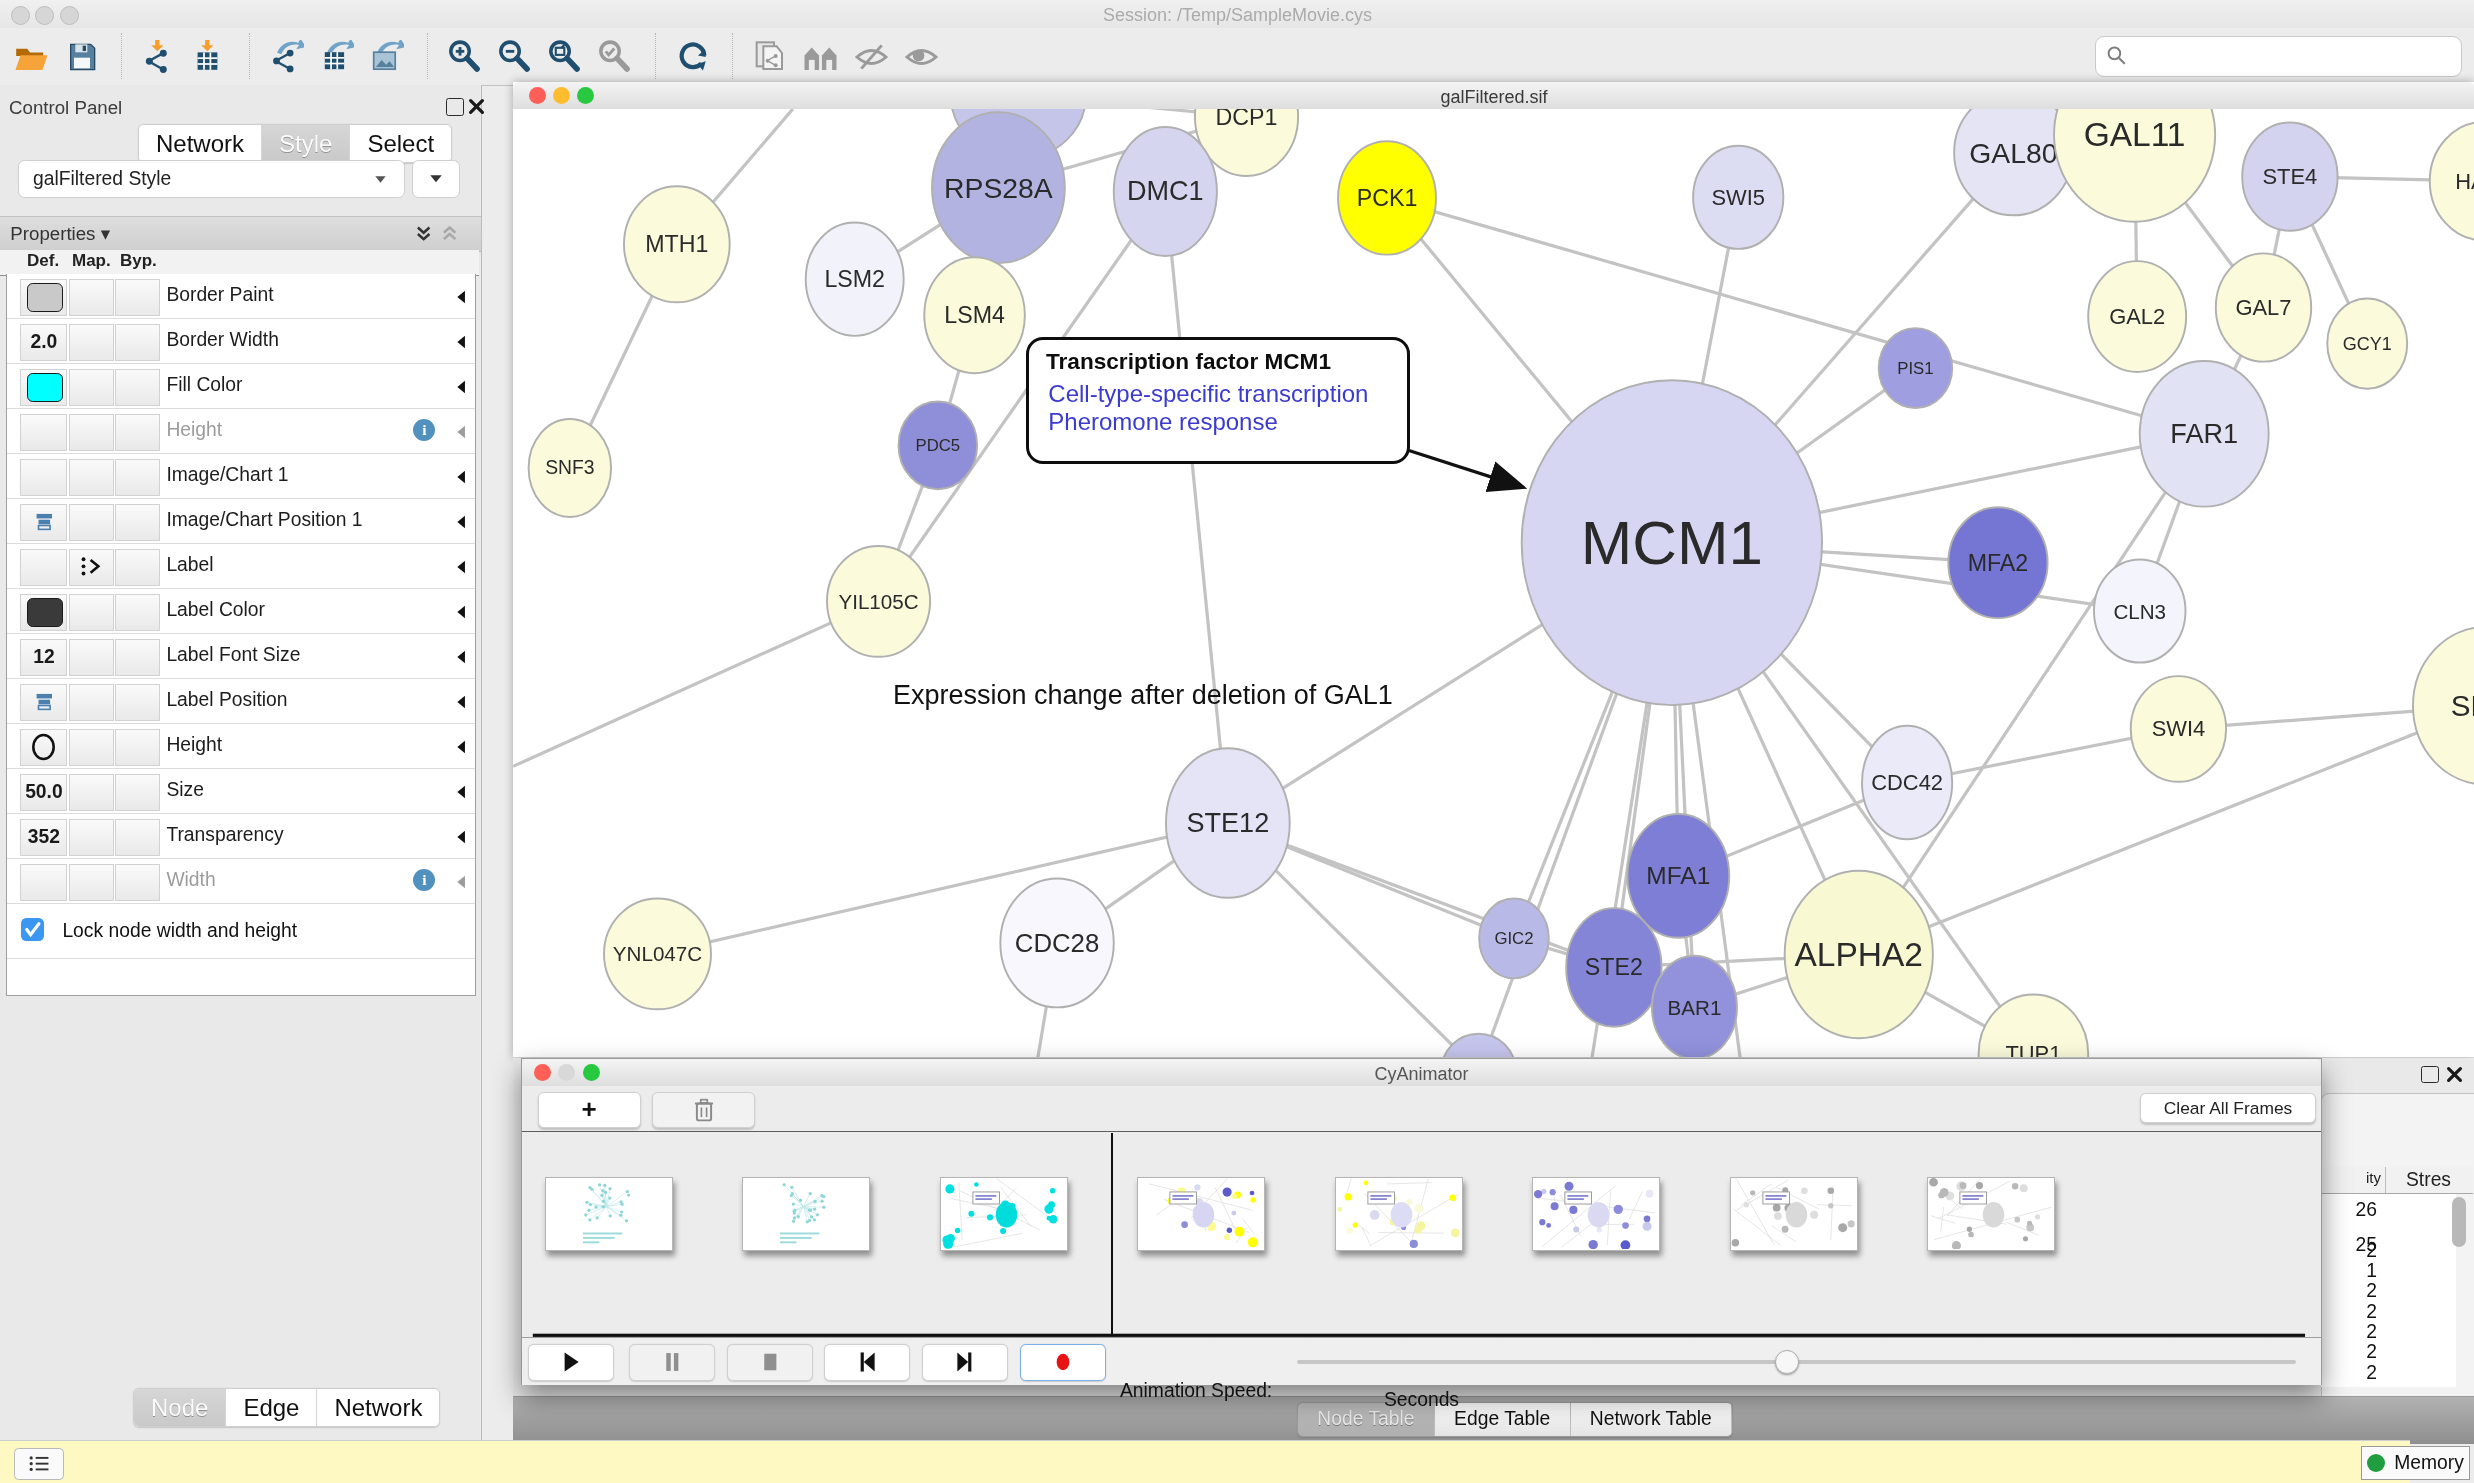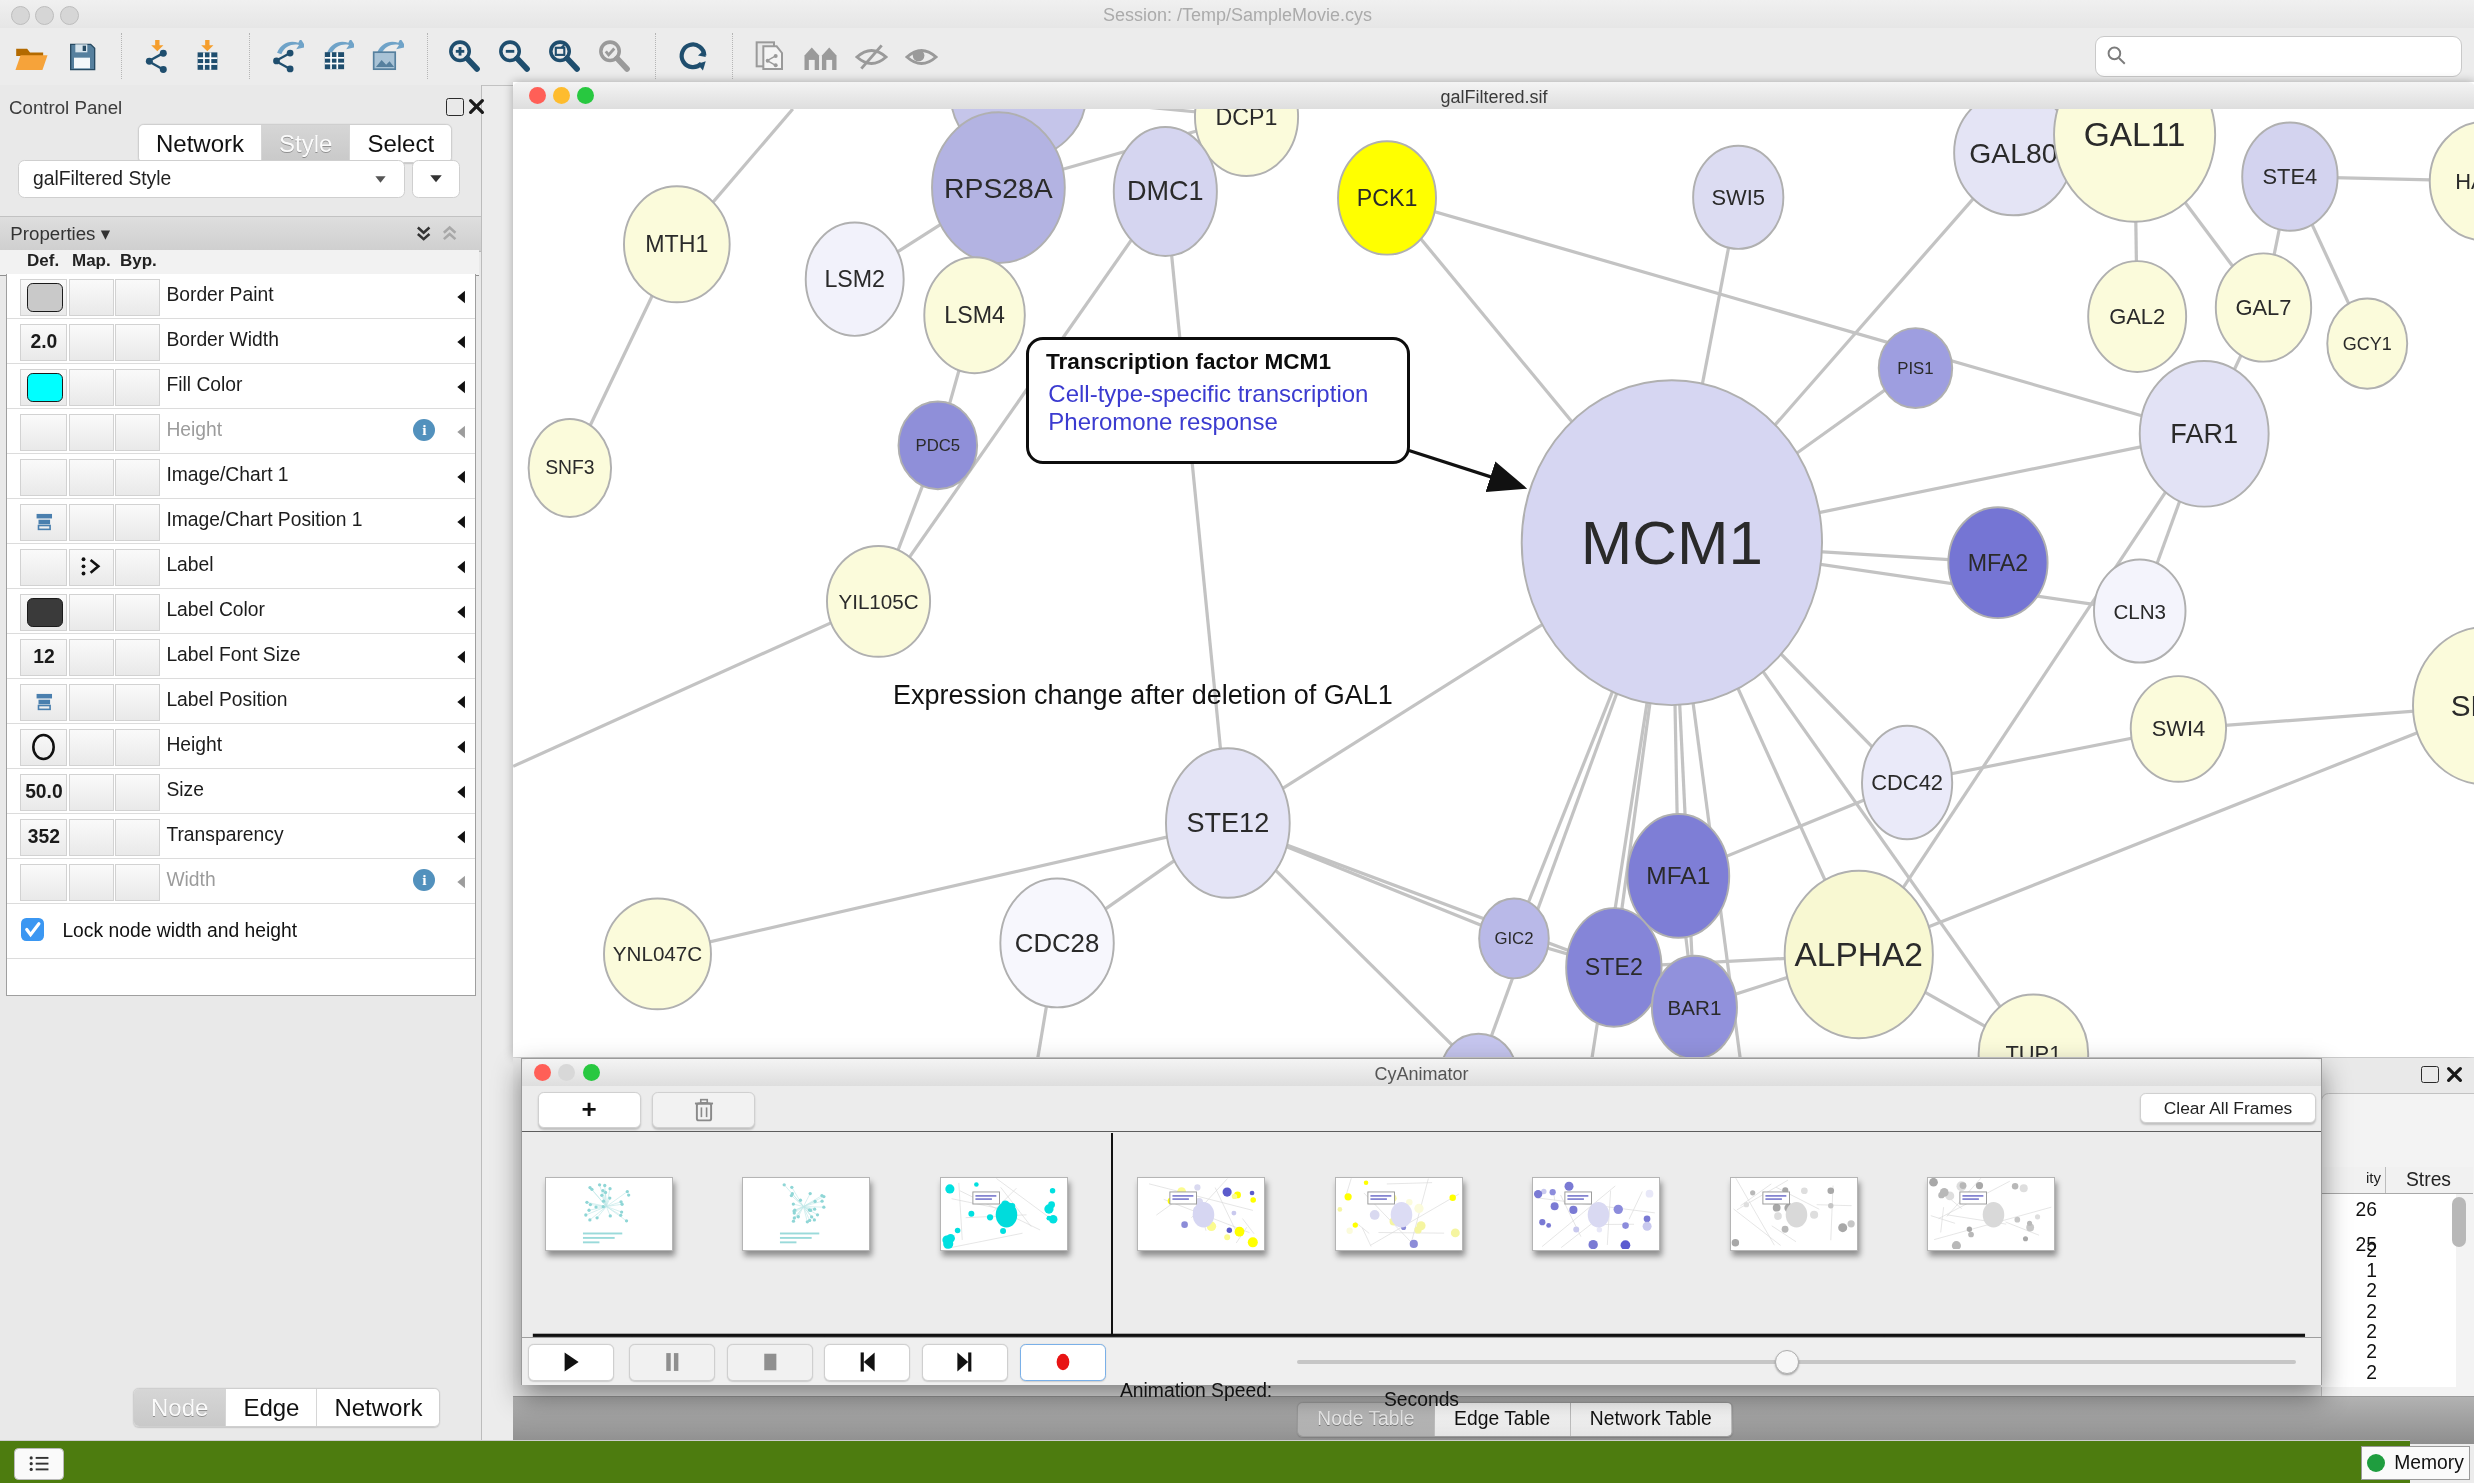--- a/index.html
+++ b/index.html
@@ -85,21 +85,21 @@
   #playhead{left:589px;top:0px;width:1.9px;height:203px;background:#111;}
   #seconds-label{width:1799px;text-align:center;top:256px;font-size:19.3px;color:#111;}
   #anim-controls{left:0;top:278px;width:1799px;height:47px;background:#efefef;border-top:1.3px solid #9e9e9e;}
   .pb-btn{position:absolute;top:5.8px;width:84px;height:35px;background:#fff;border:1.3px solid #cfcfcf;border-radius:5.8px;
         display:flex;align-items:center;justify-content:center;box-shadow:0 0.6px 1.3px rgba(0,0,0,.15);}
   .pb-btn.gray{background:#f1f1f1;}
   #speed-label{left:598px;top:14px;font-size:19.3px;color:#111;margin-top:28px;}
   #slider-track{left:775px;top:22px;width:999px;height:3.9px;background:#c6c6c6;border-radius:1.9px;}
   #slider-handle{left:1253px;top:11.6px;width:22px;height:22px;border-radius:50%;background:#f7f7f7;border:0.6px solid #aeaeae;box-shadow:0 1.3px 1.9px rgba(0,0,0,.3);}
   
-  #statusbar{left:0;top:1440px;width:2410px;height:43px;background:#4d7c0f;border-top:0.6px solid #cdcdcd;}
+  #statusbar{left:0;top:1440px;width:2410px;height:43px;background:#fef9c3;border-top:0.6px solid #cdcdcd;}
   #status-left-btn{left:14px;top:7px;width:48px;height:30px;background:#fafafa;border:1.3px solid #b9b9b9;border-radius:4.5px;display:flex;align-items:center;justify-content:center;}
   #memory-btn{left:2361px;top:4.5px;width:107px;height:32px;background:#fafafa;border:1.3px solid #9a9a9a;display:flex;align-items:center;justify-content:center;gap:9px;font-size:19.3px;color:#111;}
   #memory-dot{width:18px;height:18px;border-radius:50%;background:#1f9d3f;}
   text{font-family:"Liberation Sans","DejaVu Sans",sans-serif;}
 </style>
 </head>
 <body>
 
 <div id="app">
 

